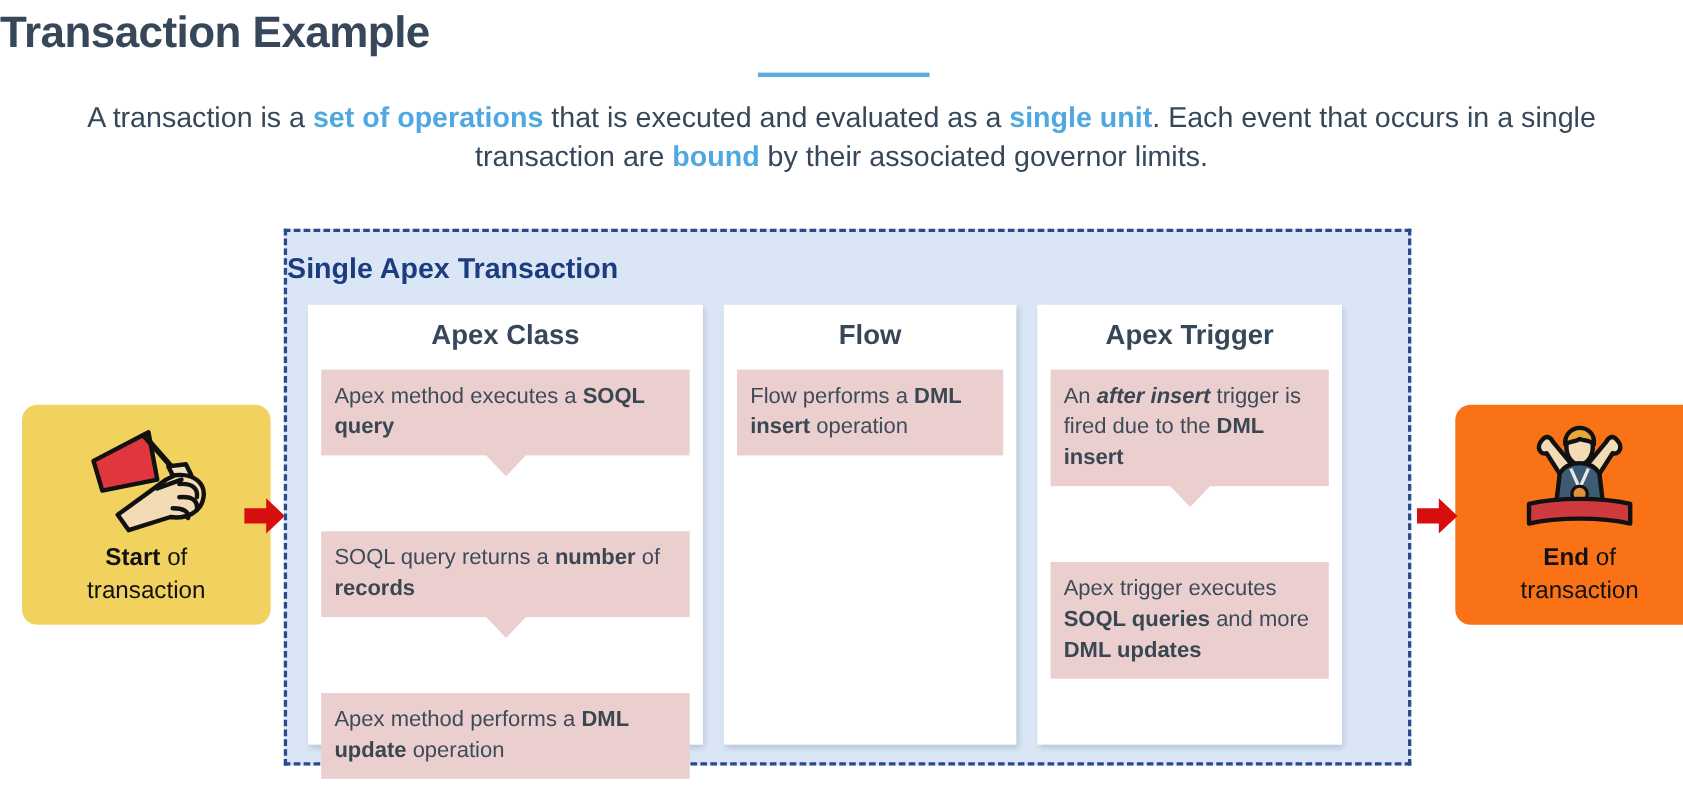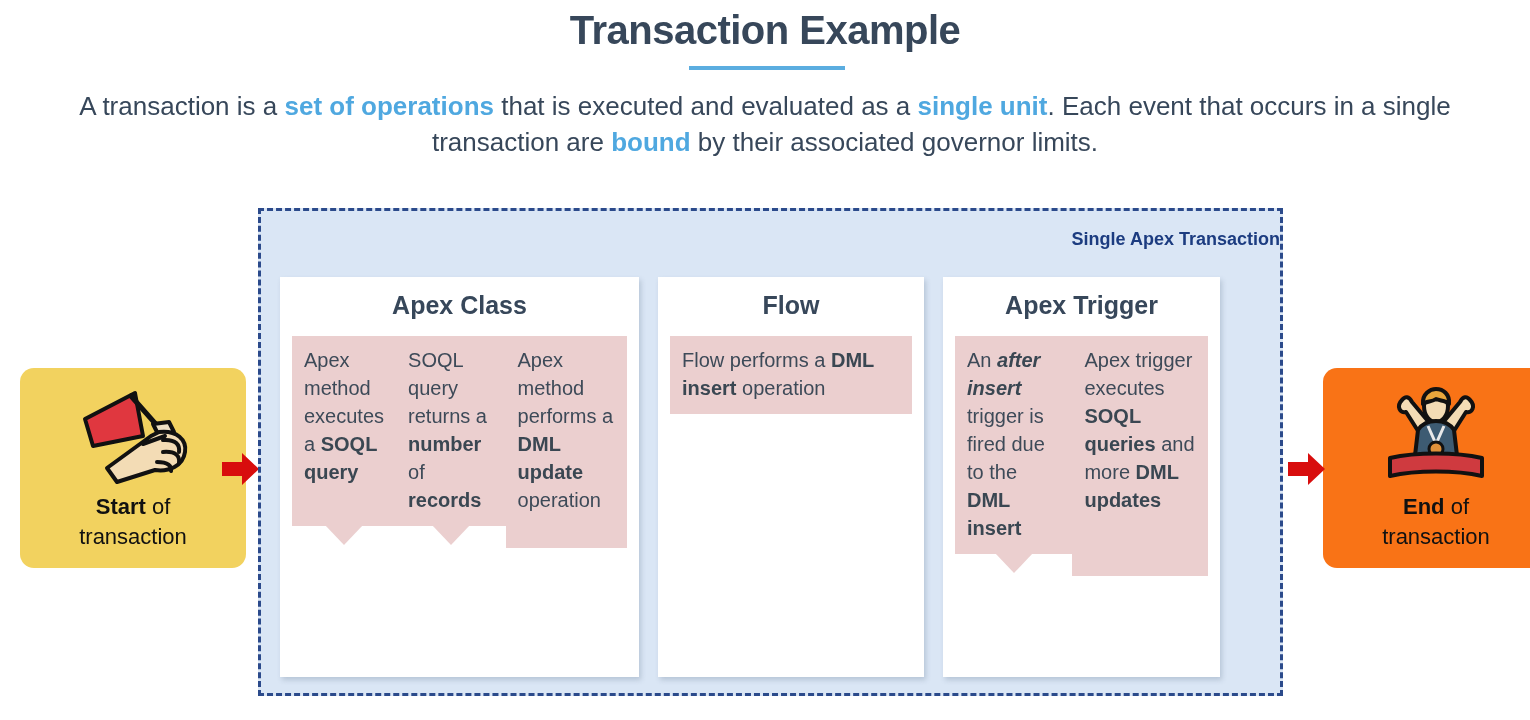--- a/index.html
+++ b/index.html
@@ -8,21 +8,21 @@
     background: #ffffff;
     font-family: "Liberation Sans", sans-serif;
     overflow: hidden;
   }
 
   .page { position: relative; width: 1530px; height: 720px; }
 
   
   .title {
     position: absolute; left: 0; top: 8px; width: 1530px;
-    text-align: center;
+    text-align: left;
     font-size: 40px; font-weight: bold; letter-spacing: -0.5px;
     color: #37475a;
   }
   .title-underline {
     position: absolute; left: 689px; top: 66px;
     width: 156px; height: 4px; background: #5bade0;
   }
   .subtitle {
     position: absolute; left: 55px; top: 88px; width: 1420px;
     text-align: center;
@@ -56,22 +56,22 @@
 
   
   .transaction {
     position: absolute; left: 258px; top: 208px;
     width: 1025px; height: 488px;
     background: #dae6f5;
     border: 3px dashed #2b4a8b;
   }
   .transaction-title {
     position: absolute; left: 0; top: 18px; width: 100%;
-    text-align: right;
-    font-size: 18px; font-weight: bold; color: #1c3c80;
+    text-align: left;
+    font-size: 26px; font-weight: bold; color: #1c3c80;
   }
 
   
   .columns {
     position: absolute; left: 19px; top: 66px;
     width: 987px; height: 400px;
     display: flex; gap: 19px;
   }
   .column {
     background: #ffffff;
@@ -82,21 +82,21 @@
   .col-apex-class { width: 359px; }
   .col-flow       { width: 266px; }
   .col-trigger    { width: 277px; }
 
   .column-title {
     text-align: center; font-size: 25px; font-weight: bold;
     color: #37475a; margin-bottom: 16px;
   }
 
   
-  .steps { display: flex; flex-direction: row; }
+  .steps { display: flex; flex-direction: column; gap: 47px; }
   .step {
     position: relative;
     background: #ebcfcf;
     color: #3d4a58;
     font-size: 20px; line-height: 28px;
     padding: 10px 12px 12px 12px;
   }
   .step b { font-weight: bold; color: #3a4752; }
   .step i { font-style: italic; font-weight: bold; color: #3a4752; }
   .step.has-notch { margin-bottom: 22px; }

